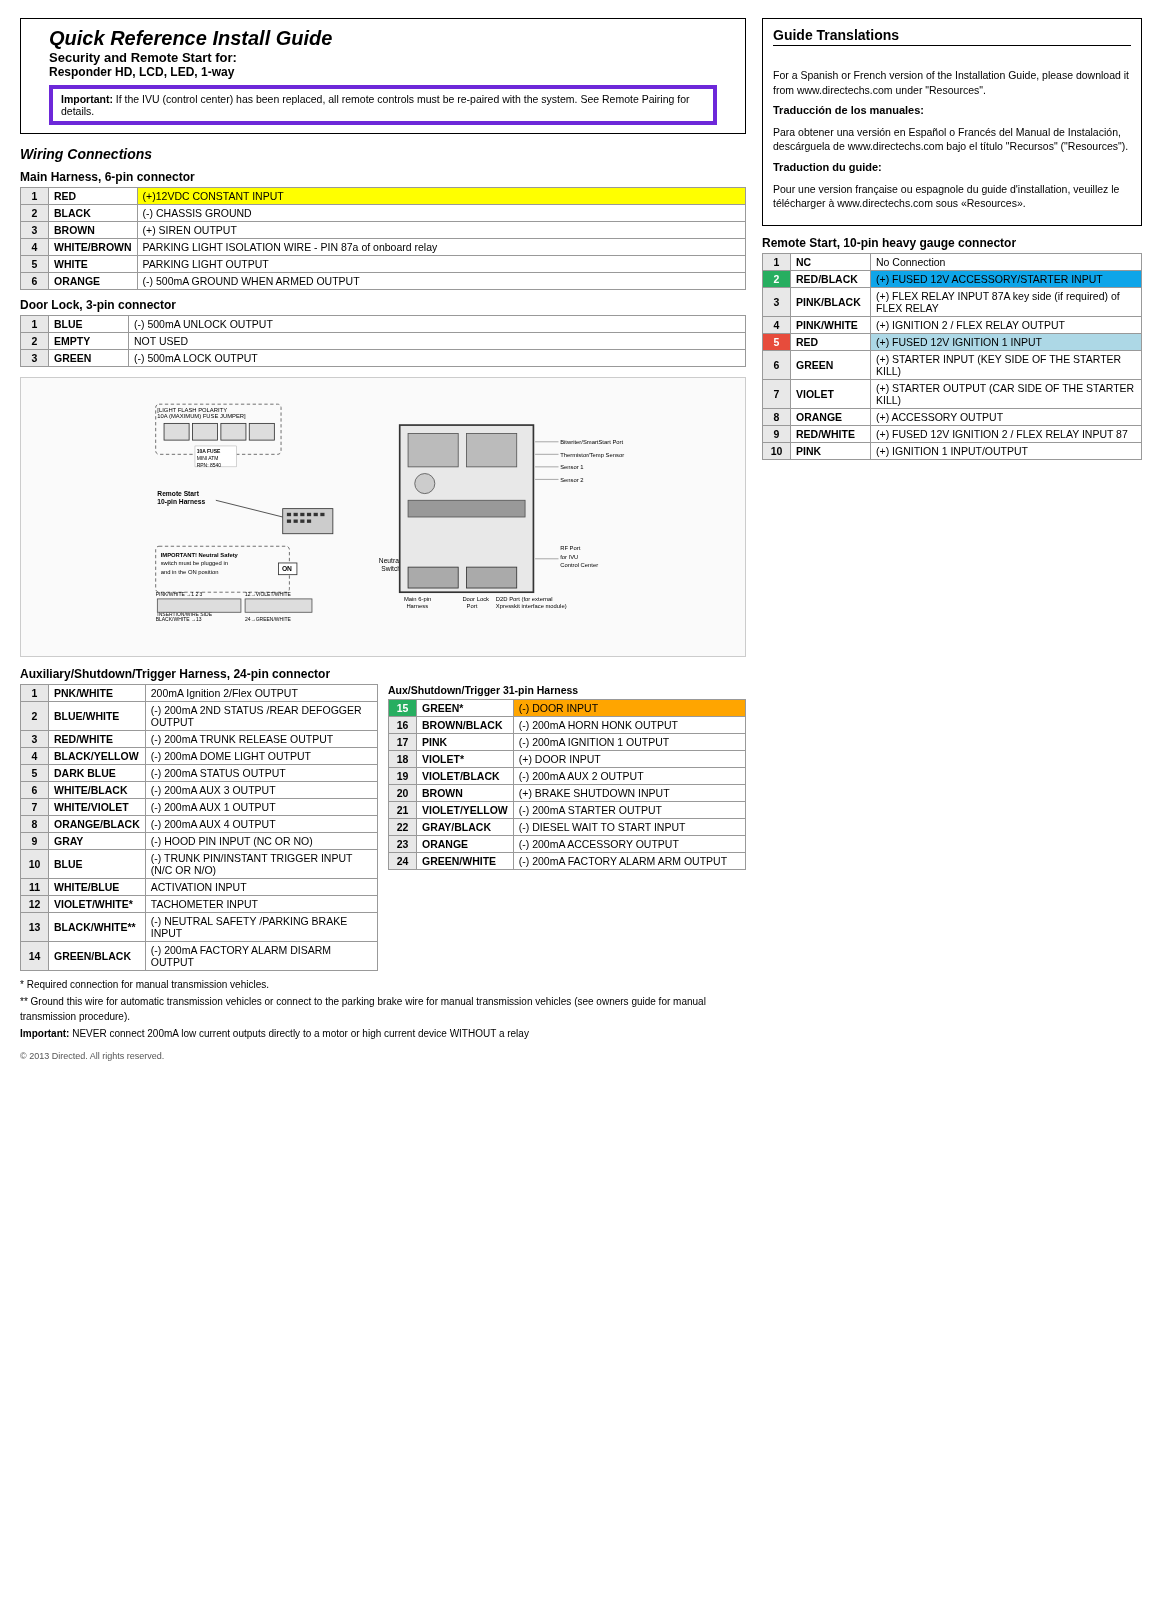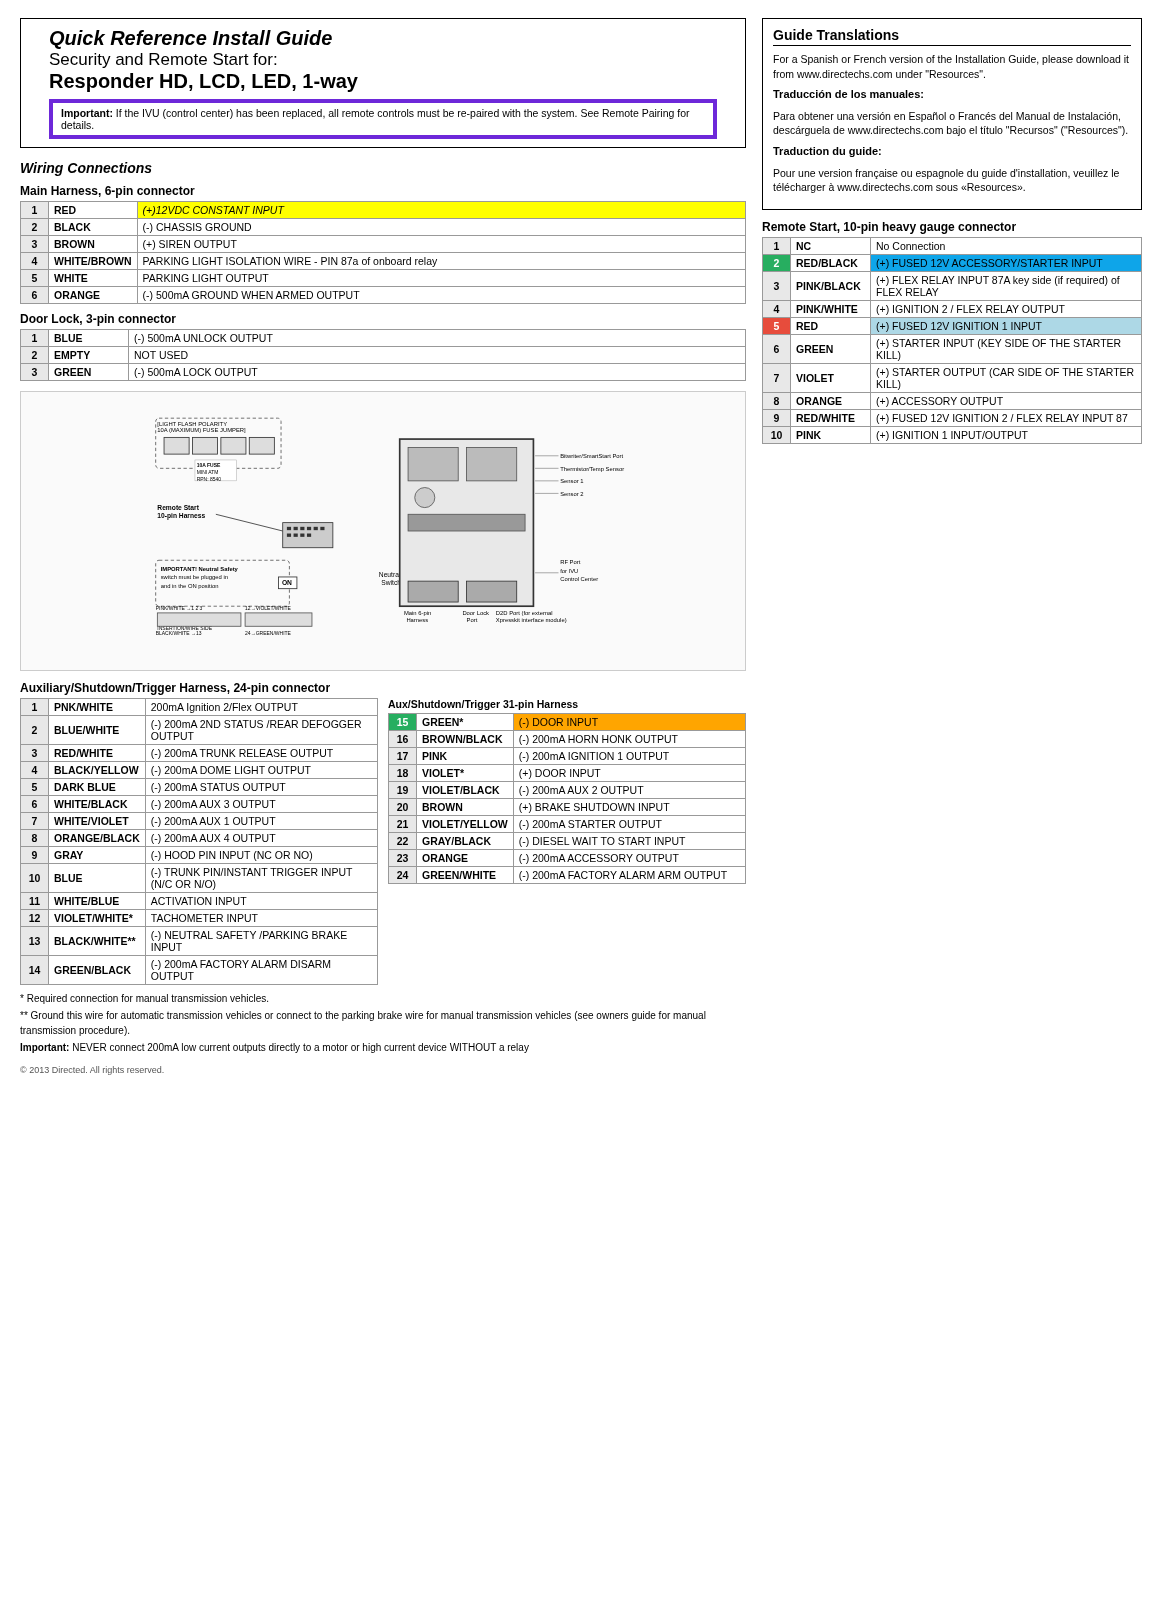--- a/index.html
+++ b/index.html
@@ -30,25 +30,25 @@
       border: 1.5px solid #000;
       padding: 8px 28px;
       margin-bottom: 12px;
     }
     .title-box h1 {
       font-size: 20px;
       font-style: italic;
       font-weight: bold;
     }
     .title-box h2 {
-      font-size: 17px;
-      font-weight: normal;
+      font-size: 13px;
+      font-weight: bold;
     }
     .title-box h3 {
-      font-size: 20px;
+      font-size: 12px;
       font-weight: bold;
     }
     .important-note {
       border: 4px solid #6d28d9;
       padding: 4px 8px;
       font-size: 10.5px;
       margin-top: 6px;
     }
     .important-note strong {
       font-weight: bold;
@@ -83,21 +83,21 @@
       text-align: center;
       font-weight: bold;
       background: #e8e8e8;
     }
     .wire-cell {
       width: 80px;
       font-weight: bold;
     }
 
     
-    .hl-yellow { background-color: #ffff00; font-style: italic; }
+    .hl-yellow { background-color: #ffff00; }
     .hl-green { background-color: #0ea5e9; }
     .hl-blue { background-color: #add8e6; }
     .hl-orange { background-color: #ffa500; }
 
     
     .diagram-area {
       border: 1px solid #ccc;
       margin: 10px 0;
       padding: 22px;
       position: relative;
@@ -109,21 +109,21 @@
     
     .guide-box {
       border: 1px solid #000;
       padding: 8px 10px;
       margin-bottom: 10px;
     }
     .guide-box h3 {
       font-size: 14px;
       font-weight: bold;
       border-bottom: 1px solid #000;
-      margin-bottom: 6px;
+      margin-bottom: 22px;
       padding-bottom: 2px;
     }
     .guide-box p {
       font-size: 10.5px;
       margin-bottom: 6px;
       line-height: 1.4;
     }
     .guide-box .lang-title {
       font-weight: bold;
       font-size: 11px;

